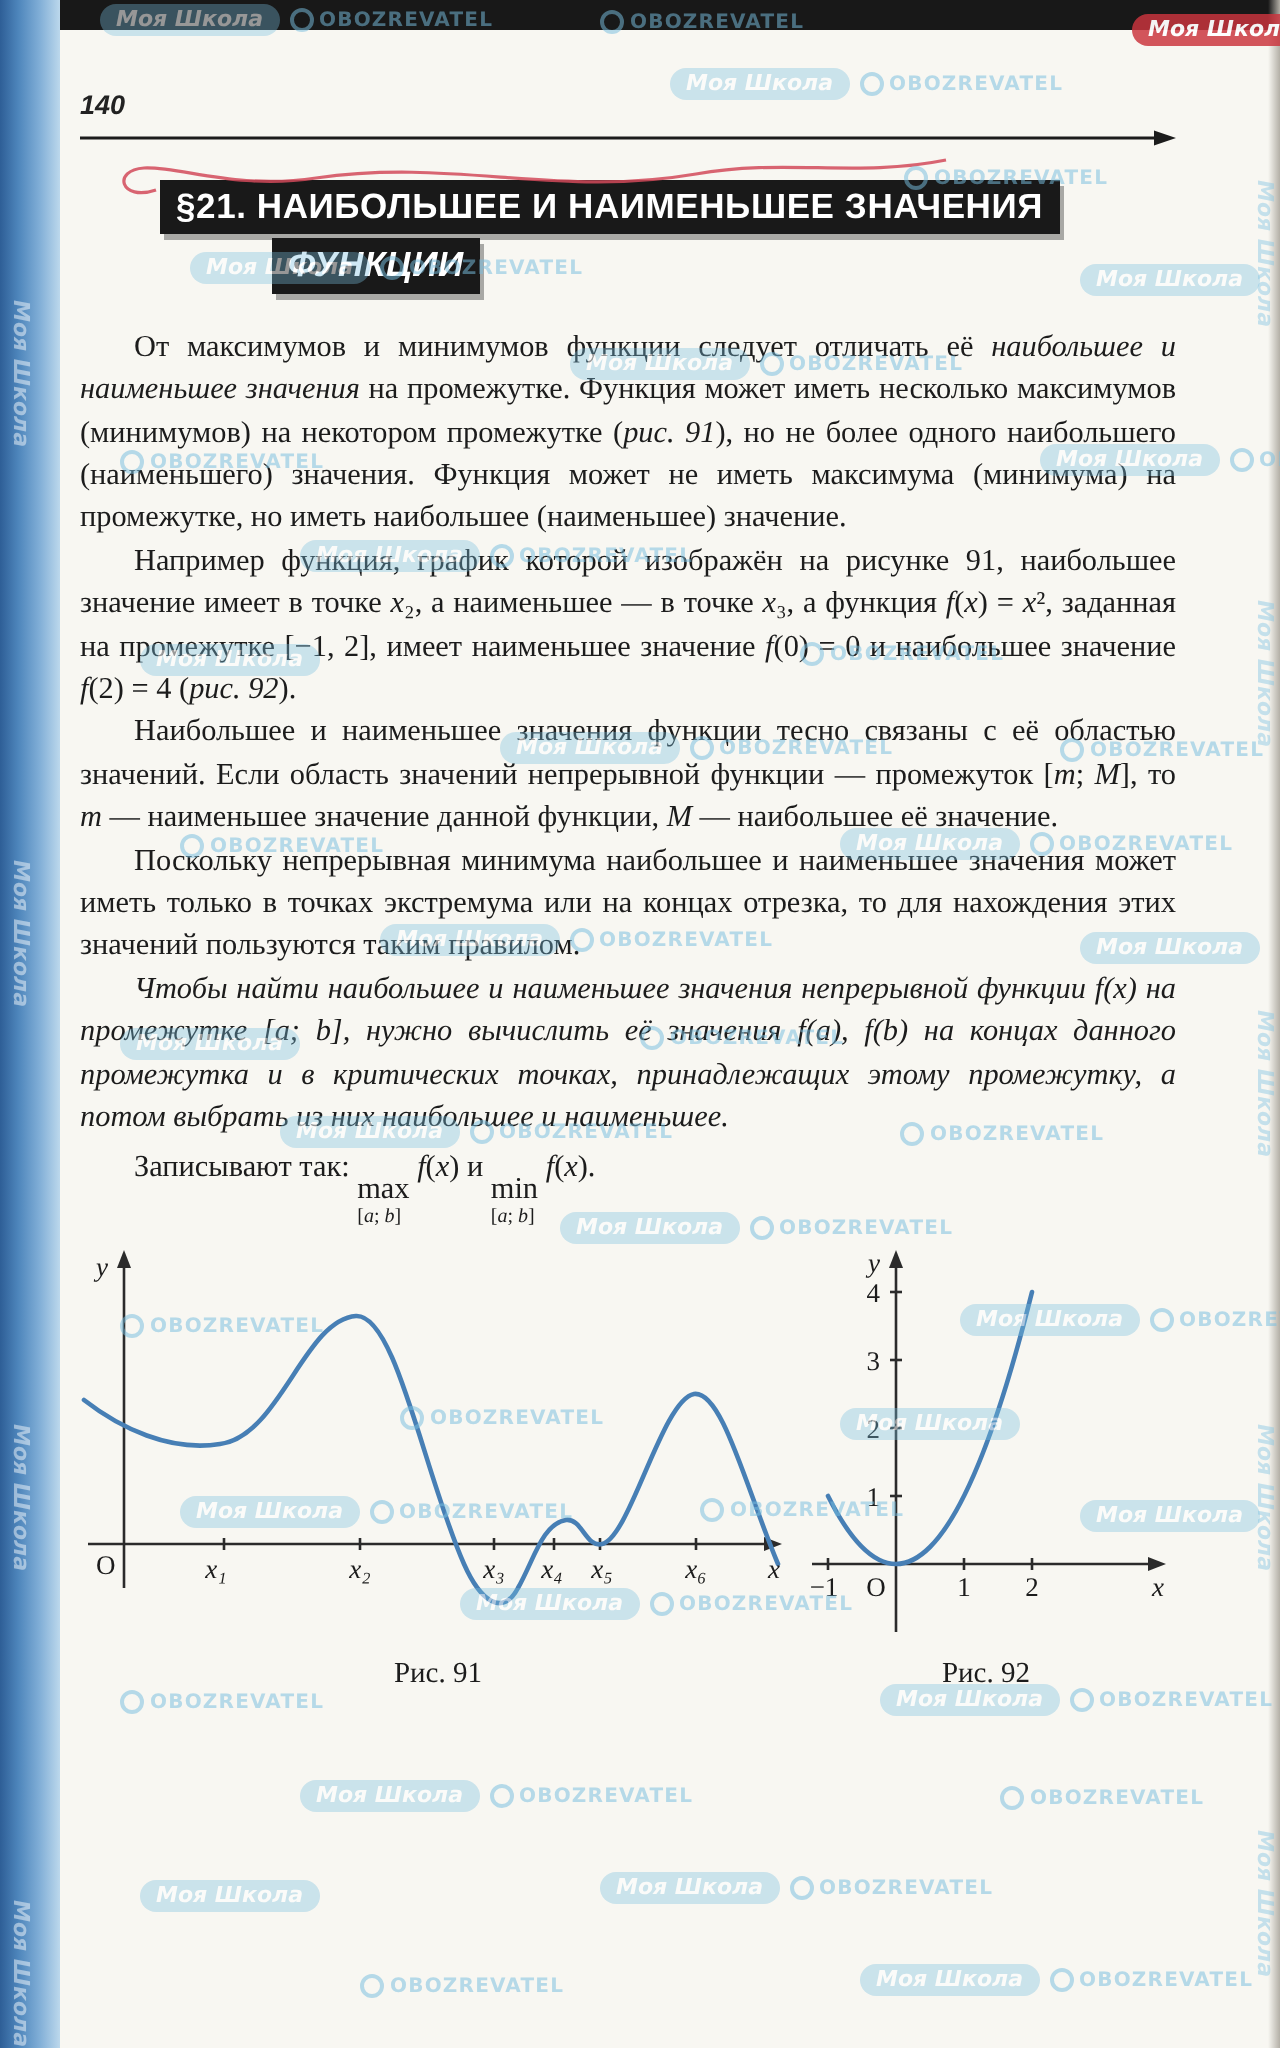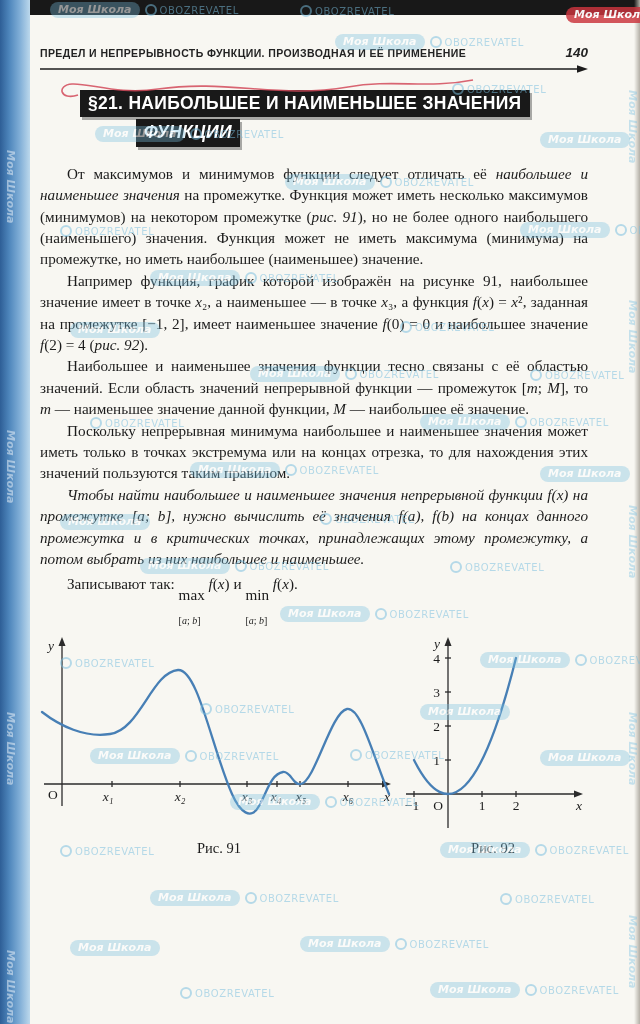--- a/index.html
+++ b/index.html
@@ -23,57 +23,56 @@
         font-weight:bold;line-height:1.05;color:#fff;}
   .st-row{margin:0;padding-left:40px;}
   .st-line{display:inline-block;background:#191919;padding:4px 8px 5px;box-shadow:2px 3px 0 rgba(70,70,70,.45);letter-spacing:.3px;}
   .st-indent{margin-left:56px;margin-top:2px;font-style:italic;}
 
   .bodytext{margin-top:16px;font-size:15.2px;line-height:21.4px;text-align:justify;}
   .bodytext p{margin:0;text-indent:27px;}
   .bodytext p.rule{font-style:italic;}
   .bodytext p.notation{margin-top:4px;}
   .mop{display:inline-flex;flex-direction:column;align-items:flex-start;line-height:1;vertical-align:-11px;text-indent:0;}
-  .mop .sub{font-size:10px;margin-top:13px;}
+  .mop .sub{font-size:10px;margin-top:1px;}
 
   .figures{display:flex;margin-top:8px;}
   .figures figure{margin:0;}
   .figures figcaption{text-align:center;font-size:14.5px;margin-top:4px;}
   .fig91{width:358px;}
   .fig92{width:190px;}
   .ax{stroke:#2b2b2b;stroke-width:1.3;fill:none;}
   .axfill{fill:#2b2b2b;stroke:none;}
   .curve{stroke:#477fb5;stroke-width:2.3;fill:none;stroke-linecap:round;}
   .mt{font-family:"Liberation Serif",serif;font-style:italic;font-size:13.5px;fill:#1c1c1c;}
   .mtn{font-family:"Liberation Serif",serif;font-size:13.5px;fill:#1c1c1c;}
 
   #watermarks{position:absolute;inset:0;z-index:6;pointer-events:none;}
   .wm{position:absolute;white-space:nowrap;font-family:"DejaVu Sans",sans-serif;opacity:.55;}
   .wm-pairbox{display:flex;align-items:center;gap:5px;}
   .wm-badge{display:inline-block;background:rgba(120,190,222,.65);color:#fff;border-radius:9px;
         padding:1px 8px 2px;font-style:italic;font-weight:bold;font-size:11px;}
   .wm-badge.red{background:rgba(203,52,62,.88);}
   .wm-oboz{display:inline-flex;align-items:flex-end;gap:3px;color:rgba(120,190,222,.95);
-        font-weight:normal;font-size:10px;letter-spacing:.6px;}
+        font-weight:bold;font-size:10px;letter-spacing:.6px;}
   .wm-circ{display:inline-block;width:12px;height:12px;border:2px solid rgba(120,190,222,.95);border-radius:50%;box-sizing:border-box;}
   .wm-vert{writing-mode:vertical-rl;font-style:italic;font-weight:bold;font-size:11px;color:rgba(130,195,225,.8);}
   .wm-vert.white{color:rgba(255,255,255,.85);}
 </style>
 </head>
 <body>
 
 <div class="page">
   <div class="top-edge"></div>
   <div class="left-edge"></div>
   <div class="right-edge"></div>
 
   <div class="content">
 
     <div class="running-header">
-      <span class="rh-title">ПРЕДЕЛ И НЕПРЕРЫВНОСТЬ ФУНКЦИИ. ПРОИЗВОДНАЯ И ЕЁ ПРИМЕНЕНИЕ</span>
       <span class="rh-page">140</span>
     </div>
 
     <svg class="header-rule" width="548" height="10">
       <line x1="0" y1="5" x2="538" y2="5" stroke="#1c1c1c" stroke-width="1.4"></line>
       <polygon points="537,1.2 548,5 537,8.8" fill="#1c1c1c"></polygon>
     </svg>
 
     <svg class="swoosh" width="430" height="30">
       <path d="M 30,22 C 12,28 8,12 24,11 C 42,10 70,22 110,16 C 180,6 230,26 300,14 C 345,6 380,16 425,7" stroke="#d24a5a" stroke-width="1.6" fill="none" opacity="0.85"></path>

